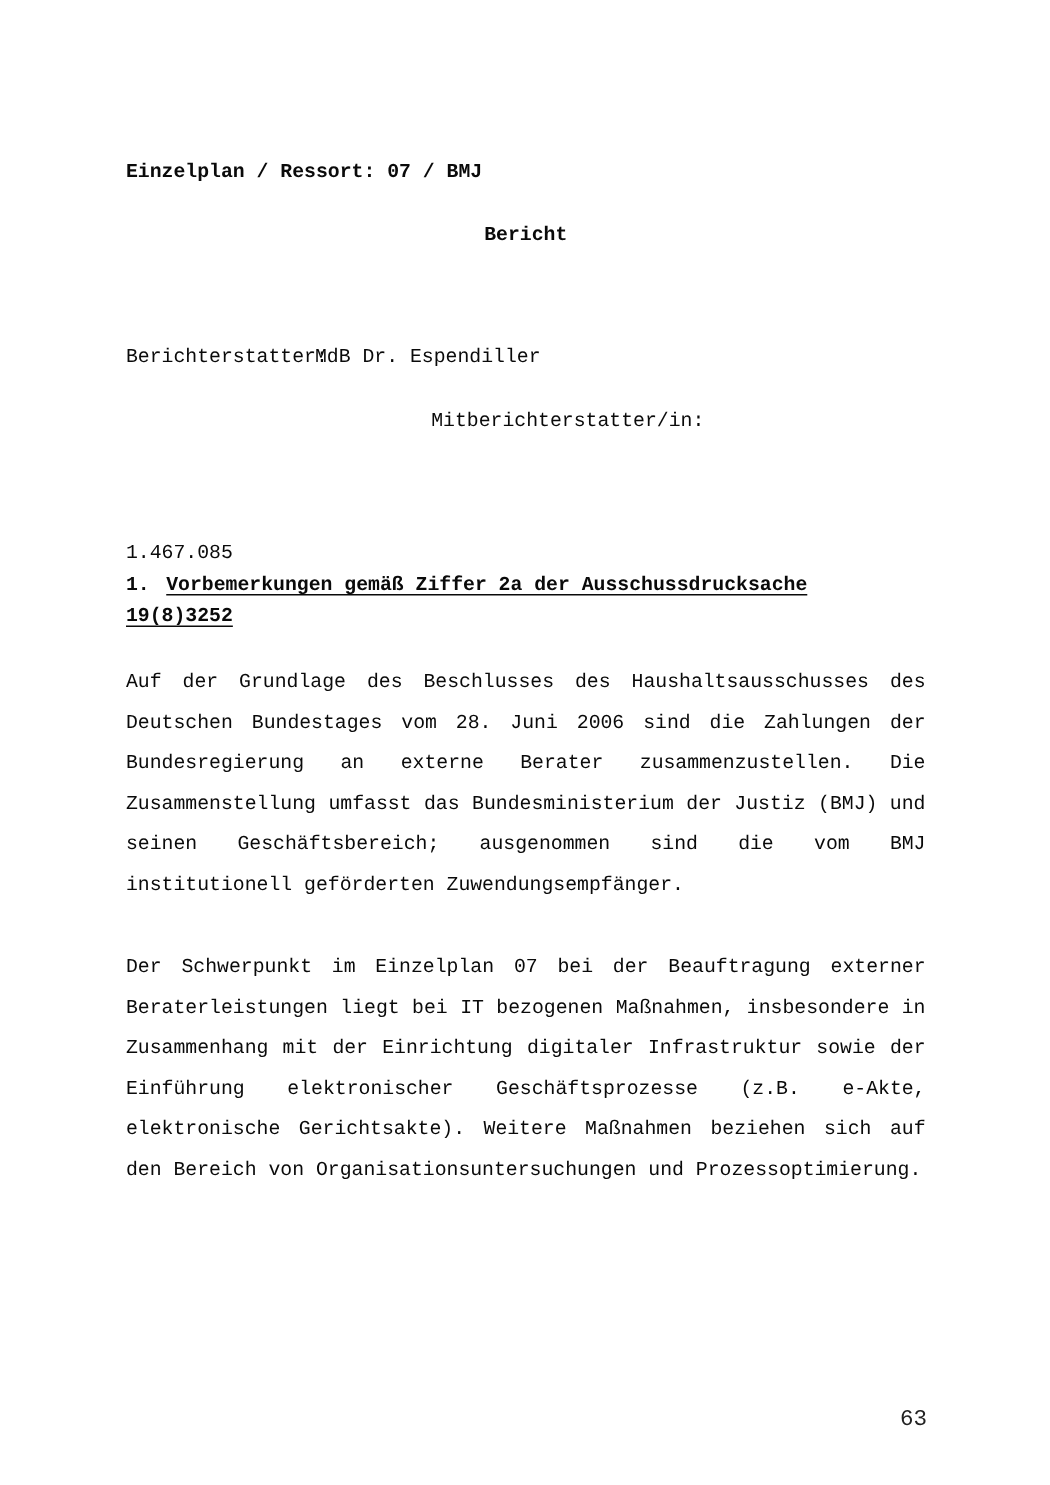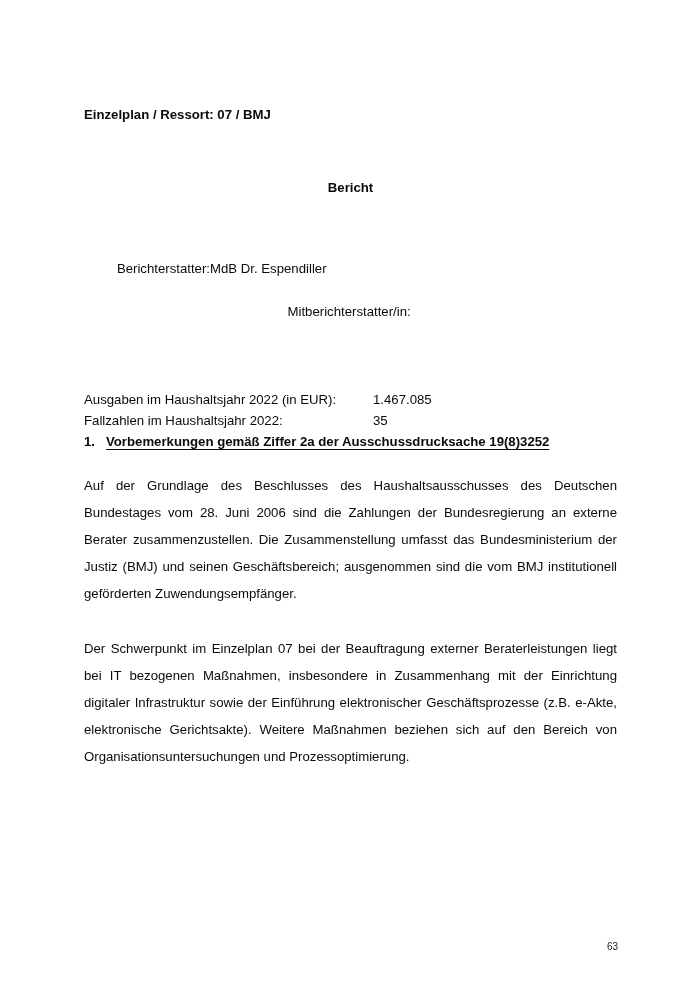--- a/index.html
+++ b/index.html
@@ -2,37 +2,37 @@
 <html><head>
 <meta charset="utf-8">
 <style>
   * { margin: 0; padding: 0; box-sizing: border-box; }
   html, body { background: #ffffff; }
   .page {
     position: relative;
     width: 700px;
     height: 990px;
     background: #ffffff;
-    font-family: Liberation Sans, sans-serif;
+    font-family: Liberation Mono, monospace;
     font-size: 13.2px;
     color: #0a0a0a;
     overflow: hidden;
     padding-left: 20px;
   }
   .content {
     position: absolute;
     top: 104px;
     left: 84px;
     width: 533px;
   }
   .line { line-height: 21px; }
   .bold { font-weight: bold; }
   .center { text-align: center; }
 
-  .title-block { margin-top: 52px; }
+  .title-block { margin-top: 21px; }
   .title-block p { line-height: 21px; }
 
   .row { display: flex; align-items: flex-start; line-height: 21px; }
   .rapporteur-row { margin-top: 60px; text-align: right; }
   .rapporteur-label { width: 126px; flex: 0 0 126px; }
 
   .co-row { margin-top: 22px; justify-content: center; }
   .co-label { width: 126px; flex: 0 0 126px; }
   .co-list p { line-height: 20.8px; }
 
@@ -52,21 +52,21 @@
     text-align: justify;
     line-height: 27px;
   }
   .para-1 { margin-top: 20px; }
   .para-2 { margin-top: 28px; }
 
   .page-number {
     position: absolute;
     top: 941px;
     right: 82px;
-    font-size: 10px;
+    font-size: 15px;
     line-height: 12px;
     color: #222222;
   }
 </style>
 </head>
 <body>
 
 <div class="page">
   <div class="content">
 
@@ -80,26 +80,21 @@
       <span class="rapporteur-label">Berichterstatter:</span>
       <span>MdB Dr. Espendiller</span>
     </div>
 
     <div class="row co-row">
       <span class="co-label">Mitberichterstatter/in:</span>
     </div>
 
     <div class="figures">
       <div class="fig-row">
-        <span class="fig-label">Ausgaben im Haushaltsjahr 2022 (in EUR):</span>
         <span>1.467.085</span>
-      </div>
-      <div class="fig-row">
-        <span class="fig-label">Fallzahlen im Haushaltsjahr 2022:</span>
-        <span>35</span>
       </div>
     </div>
 
     <div class="section-heading">
       <span class="section-num">1.</span><span class="section-title">Vorbemerkungen gemäß Ziffer 2a der Ausschussdrucksache 19(8)3252</span>
     </div>
 
     <p class="para para-1">Auf der Grundlage des Beschlusses des Haushaltsausschusses des Deutschen Bundestages vom 28. Juni 2006 sind die Zahlungen der Bundesregierung an externe Berater zusammenzustellen. Die Zusammenstellung umfasst das Bundesministerium der Justiz (BMJ) und seinen Geschäftsbereich; ausgenommen sind die vom BMJ institutionell geförderten Zuwendungsempfänger.</p>
     <p class="para para-2">Der Schwerpunkt im Einzelplan 07 bei der Beauftragung externer Beraterleistungen liegt bei IT bezogenen Maßnahmen, insbesondere in Zusammenhang mit der Einrichtung digitaler Infrastruktur sowie der Einführung elektronischer Geschäftsprozesse (z.B. e-Akte, elektronische Gerichtsakte). Weitere Maßnahmen beziehen sich auf den Bereich von Organisationsuntersuchungen und Prozessoptimierung.</p>
 

